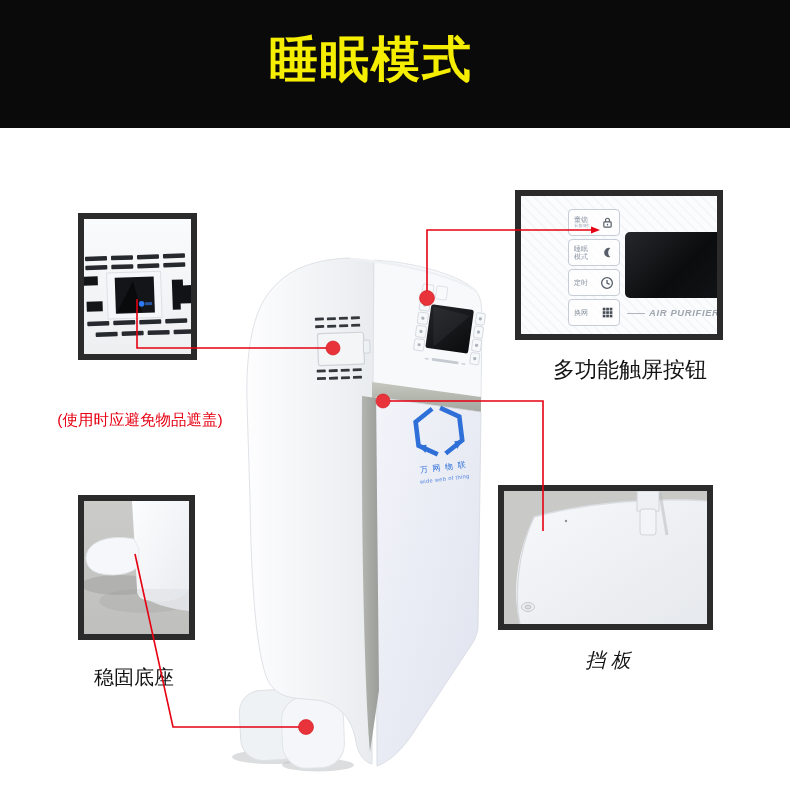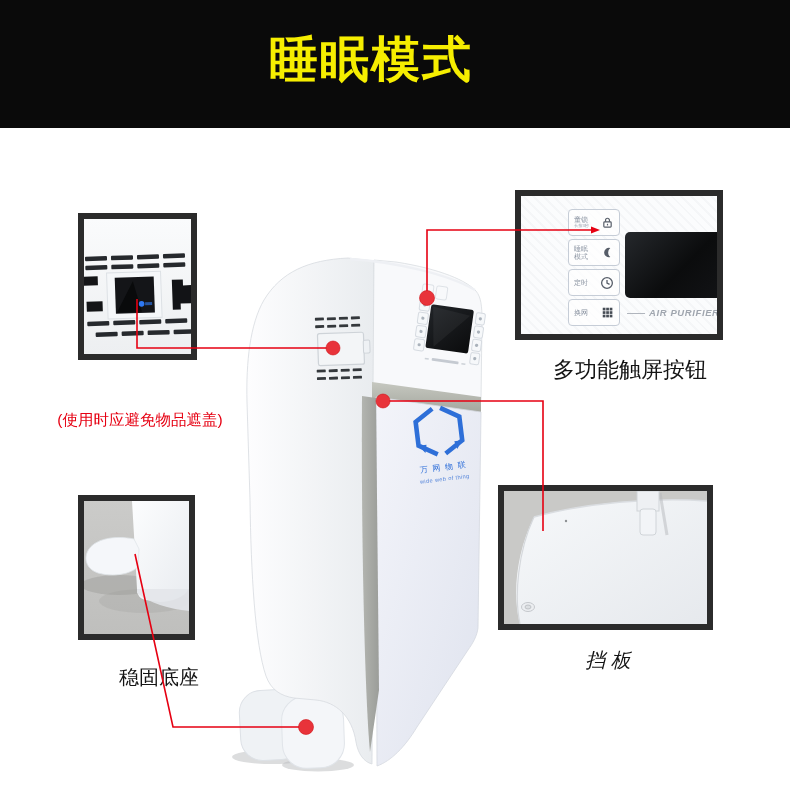--- a/index.html
+++ b/index.html
@@ -29,21 +29,21 @@
   .tr-screen{position:absolute;left:104px;top:36px;width:104px;height:66px;border-radius:5px;
              background:linear-gradient(135deg,#25282c 0%,#0b0c0d 55%,#131417 100%);}
   .tr-brand{position:absolute;left:106px;top:111px;width:110px;color:#a0a6af;font-size:9.5px;
             font-style:italic;font-weight:bold;letter-spacing:.6px;white-space:nowrap;}
   .tr-brand .dash{letter-spacing:-1px;margin-right:5px;color:#b0b5bd;}
   
   .lbl{position:absolute;transform:translateX(-50%);color:#141414;white-space:nowrap;}
   .lbl-sensor{left:139px;top:383px;font-size:20.5px;}
   .lbl-note{left:140px;top:410px;font-size:15.5px;color:#e60012;}
   .lbl-touch{left:630px;top:355px;font-size:22px;}
-  .lbl-base{left:134px;top:664px;font-size:20px;margin-left:25px;}
+  .lbl-base{left:134px;top:664px;font-size:20px;}
   .lbl-baffle{left:608px;top:647px;font-size:20px;font-style:italic;}
   .overlay{position:absolute;left:0;top:0;pointer-events:none;}
   .product{position:absolute;left:0;top:0;}
 </style>
 </head>
 <body>
 
 <div id="page">
 
   <div class="banner">

